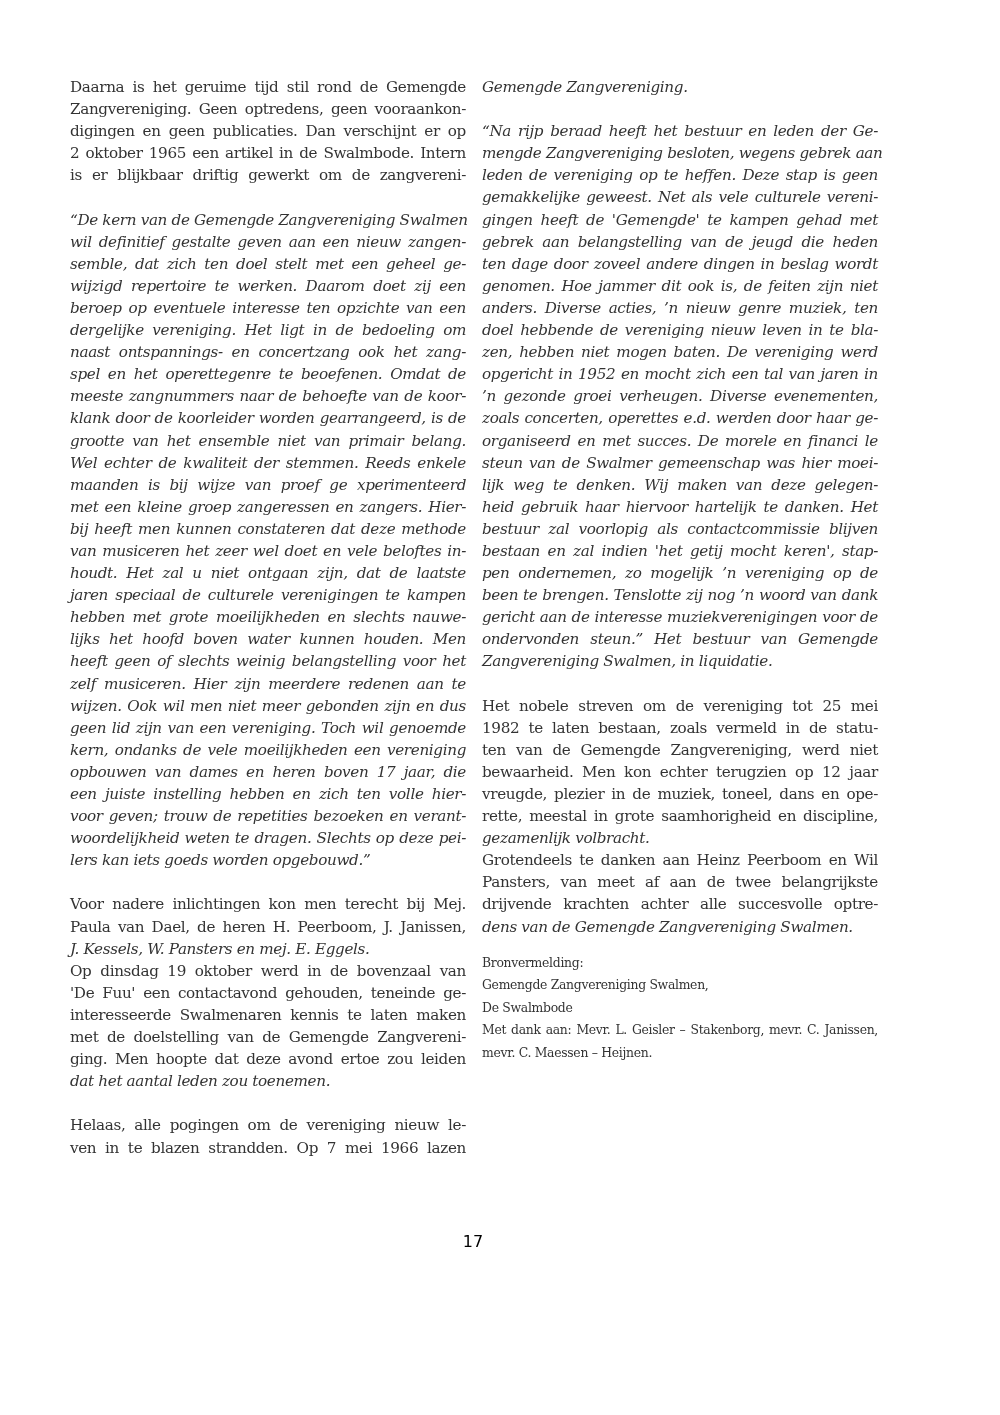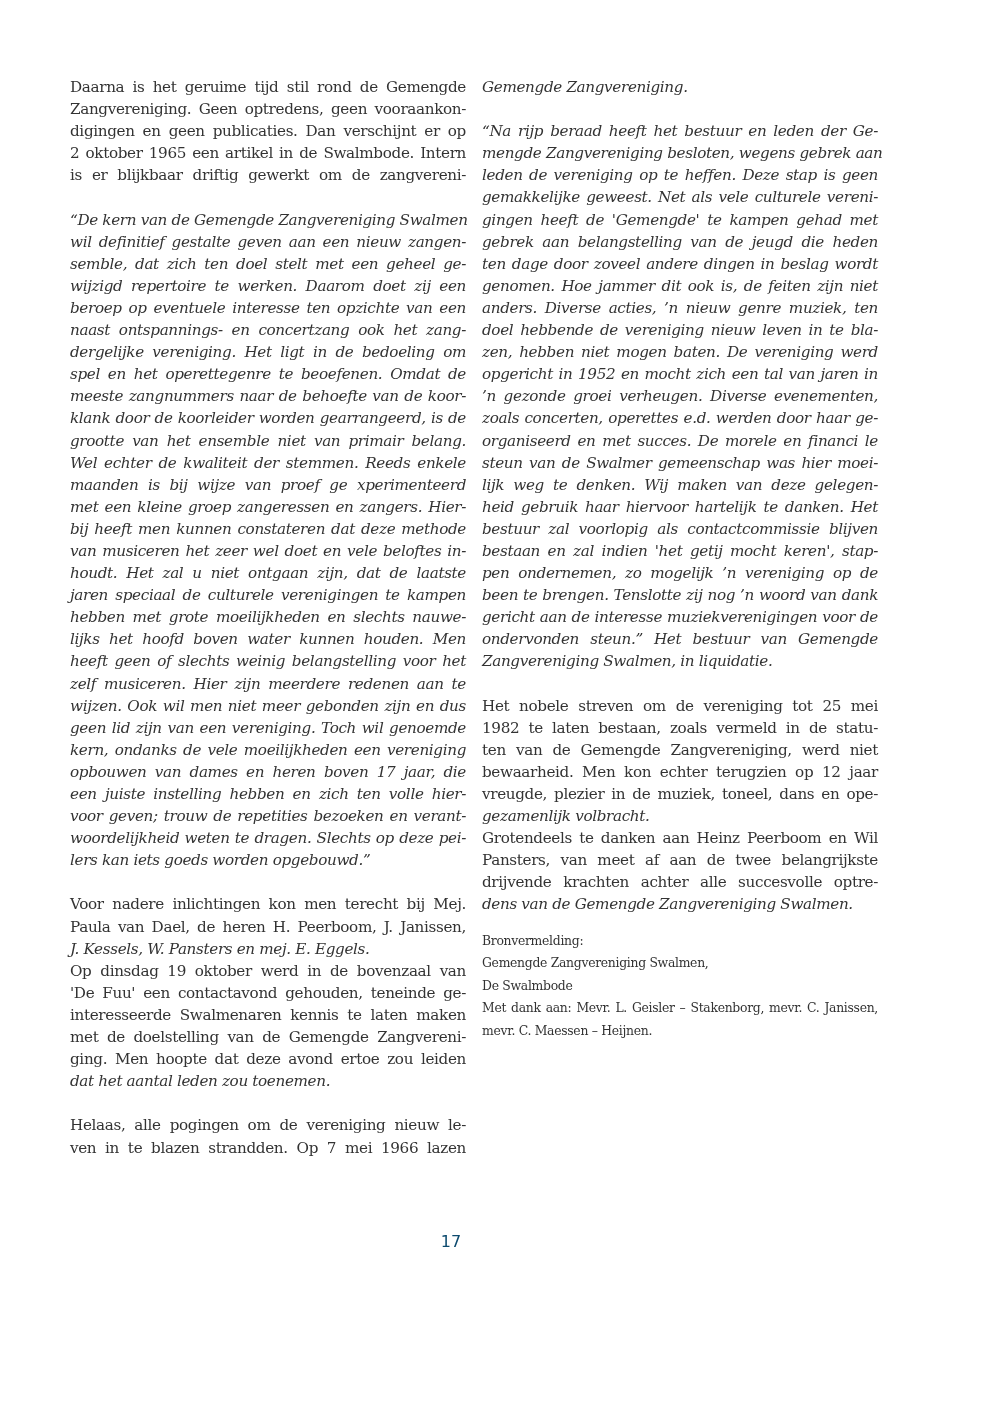--- a/index.html
+++ b/index.html
@@ -9,21 +9,21 @@
   .col.left { left: 70px; }
   .col.right { left: 482px; }
   .para { margin: 0; }
   .para .ln { display: block; text-align: justify; text-align-last: justify; white-space: nowrap; }
   .para .ln.last { text-align-last: left; font-style: italic; }
   .para.italic { font-style: italic; }
   .gap { height: 22.1px; }
   .sources { font-family: "DejaVu Serif", serif; font-size: 12.4px; line-height: 22.5px; letter-spacing: -0.3px; margin-top: 14px; }
   .sources .ln { display: block; white-space: nowrap; }
   .sources .ln.just { text-align: justify; text-align-last: justify; }
-  .page-number { position: absolute; top: 1232px; left: 436px; width: 30px; text-align: center; font-family: "DejaVu Sans", sans-serif; font-size: 16px; color: #0c4a6e; }
+  .page-number { position: absolute; top: 1232px; left: 458px; width: 30px; text-align: center; font-family: "DejaVu Sans", sans-serif; font-size: 16px; color: #000000; }
 </style>
 </head>
 <body>
 
 <div class="page">
 
   <div class="col left">
     <div class="para">
         <span class="ln">Daarna is het geruime tijd stil rond de Gemengde</span>
         <span class="ln">Zangvereniging. Geen optredens, geen vooraankon-</span>
@@ -31,22 +31,22 @@
         <span class="ln">2 oktober 1965 een artikel in de Swalmbode. Intern</span>
         <span class="ln">is er blijkbaar driftig gewerkt om de zangvereni-</span>
       </div>
     <div class="gap"></div>
     <div class="para italic">
         <span class="ln">“De kern van de Gemengde Zangvereniging Swalmen</span>
         <span class="ln">wil definitief gestalte geven aan een nieuw zangen-</span>
         <span class="ln">semble, dat zich ten doel stelt met een geheel ge-</span>
         <span class="ln">wijzigd repertoire te werken. Daarom doet zij een</span>
         <span class="ln">beroep op eventuele interesse ten opzichte van een</span>
+        <span class="ln">dergelijke vereniging. Het ligt in de bedoeling om</span>
         <span class="ln">naast ontspannings- en concertzang ook het zang-</span>
-        <span class="ln">dergelijke vereniging. Het ligt in de bedoeling om</span>
         <span class="ln">spel en het operettegenre te beoefenen. Omdat de</span>
         <span class="ln">meeste zangnummers naar de behoefte van de koor-</span>
         <span class="ln">klank door de koorleider worden gearrangeerd, is de</span>
         <span class="ln">grootte van het ensemble niet van primair belang.</span>
         <span class="ln">Wel echter de kwaliteit der stemmen. Reeds enkele</span>
         <span class="ln">maanden is bij wijze van proef ge xperimenteerd</span>
         <span class="ln">met een kleine groep zangeressen en zangers. Hier-</span>
         <span class="ln">bij heeft men kunnen constateren dat deze methode</span>
         <span class="ln">van musiceren het zeer wel doet en vele beloftes in-</span>
         <span class="ln">houdt. Het zal u niet ontgaan zijn, dat de laatste</span>
@@ -117,20 +117,21 @@
         <span class="ln">ondervonden steun.” Het bestuur van Gemengde</span>
         <span class="ln last">Zangvereniging Swalmen, in liquidatie.</span>
       </div>
     <div class="gap"></div>
     <div class="para">
         <span class="ln">Het nobele streven om de vereniging tot 25 mei</span>
         <span class="ln">1982 te laten bestaan, zoals vermeld in de statu-</span>
         <span class="ln">ten van de Gemengde Zangvereniging, werd niet</span>
         <span class="ln">bewaarheid. Men kon echter terugzien op 12 jaar</span>
         <span class="ln">vreugde, plezier in de muziek, toneel, dans en ope-</span>
+        <span class="ln">rette, meestal in grote saamhorigheid en discipline,</span>
         <span class="ln last">gezamenlijk volbracht.</span>
       </div>
     <div class="para">
         <span class="ln">Grotendeels te danken aan Heinz Peerboom en Wil</span>
         <span class="ln">Pansters, van meet af aan de twee belangrijkste</span>
         <span class="ln">drijvende krachten achter alle succesvolle optre-</span>
         <span class="ln last">dens van de Gemengde Zangvereniging Swalmen.</span>
       </div>
     <div class="sources">
       <span class="ln">Bronvermelding:</span>

